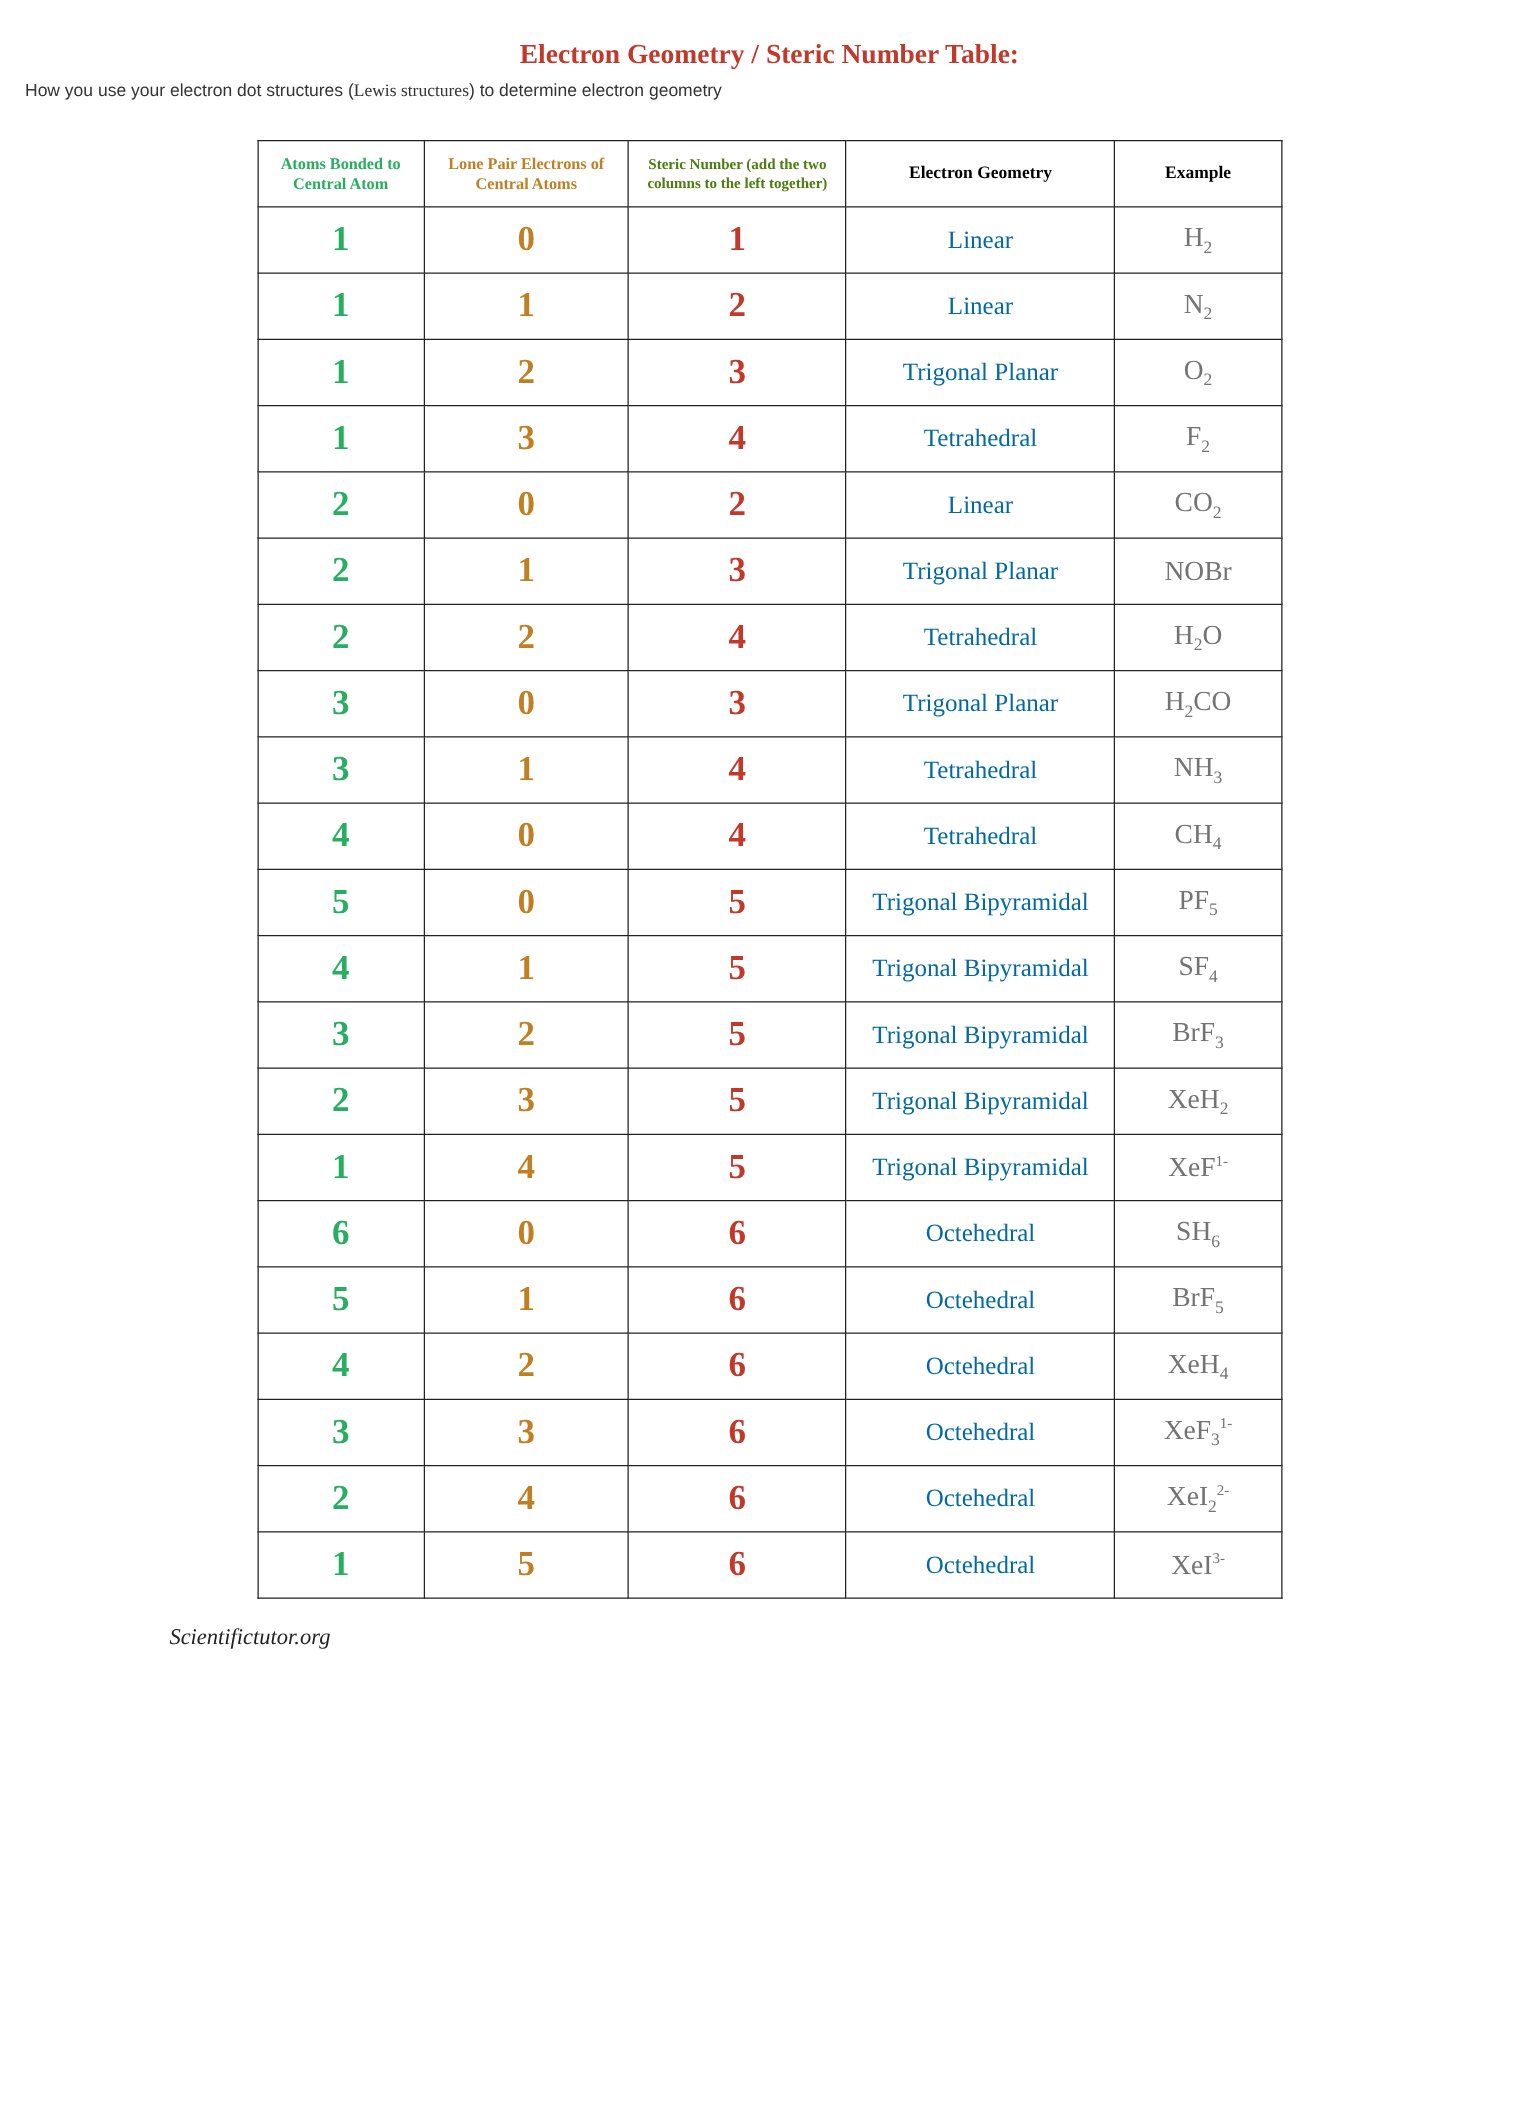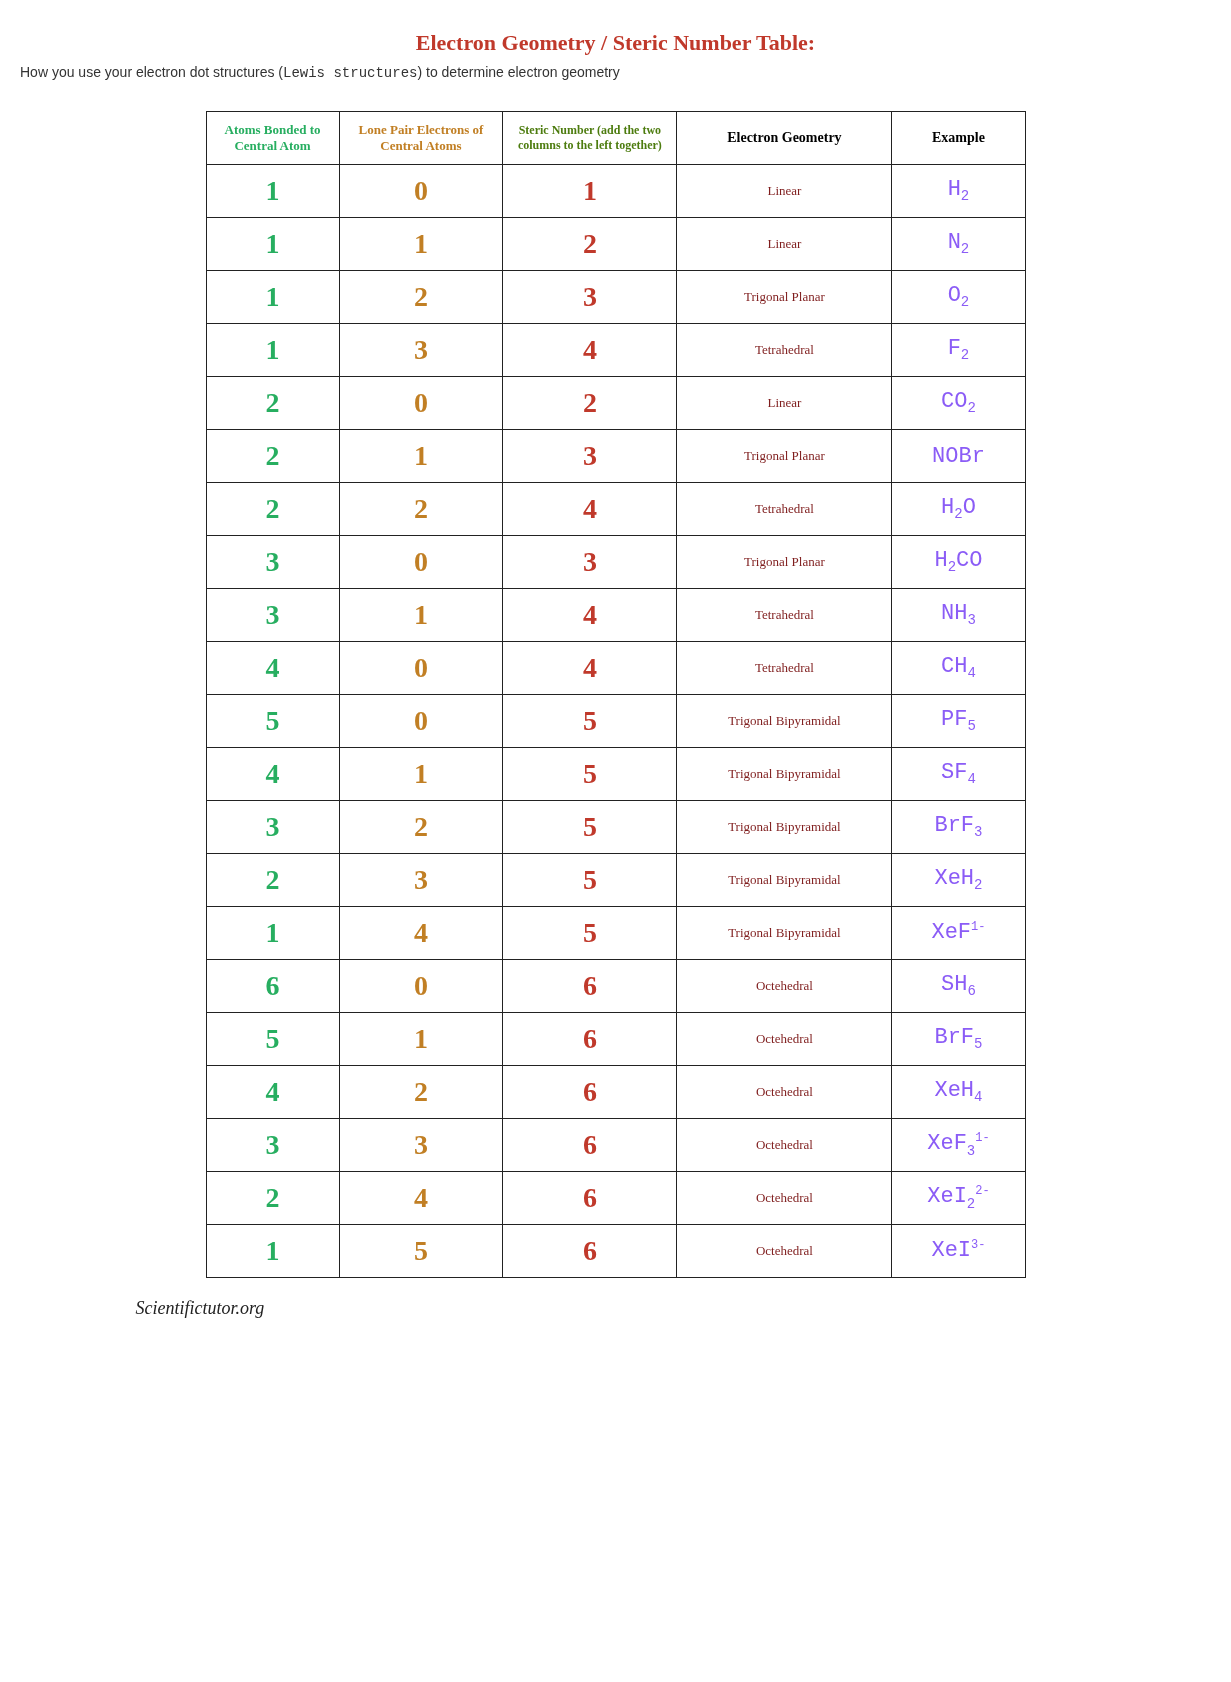--- a/index.html
+++ b/index.html
@@ -17,21 +17,21 @@
       margin-bottom: 8px;
       text-align: center;
     }
     .subtitle {
       font-size: 14px;
       color: #333;
       margin-bottom: 30px;
       font-family: Arial, sans-serif;
     }
     .subtitle span {
-      font-family: Liberation Mono, monospace;
+      font-family: Liberation Serif, serif;
     }
     table {
       border-collapse: collapse;
       width: 820px;
       margin: 16px auto;
     }
     th, td {
       border: 1.5px solid #222;
       padding: 10px 8px;
       text-align: center;
@@ -76,27 +76,26 @@
       color: #c17f24;
       font-size: 28px;
       font-weight: bold;
     }
     .col-steric {
       color: #c0392b;
       font-size: 28px;
       font-weight: bold;
     }
     .col-geometry {
-      font-size: 13px;
-      color: #7f1d1d;
+      font-size: 20px;
+      color: #0369a1;
     }
     .col-example {
       font-size: 22px;
-      color: #8b5cf6;
-      font-family: Liberation Mono, monospace;
+      color: #737373;
     }
     .col-example sub {
       font-size: 14px;
     }
     .col-example sup {
       font-size: 12px;
     }
     .footer {
       text-align: left;
       margin-top: 20px;

